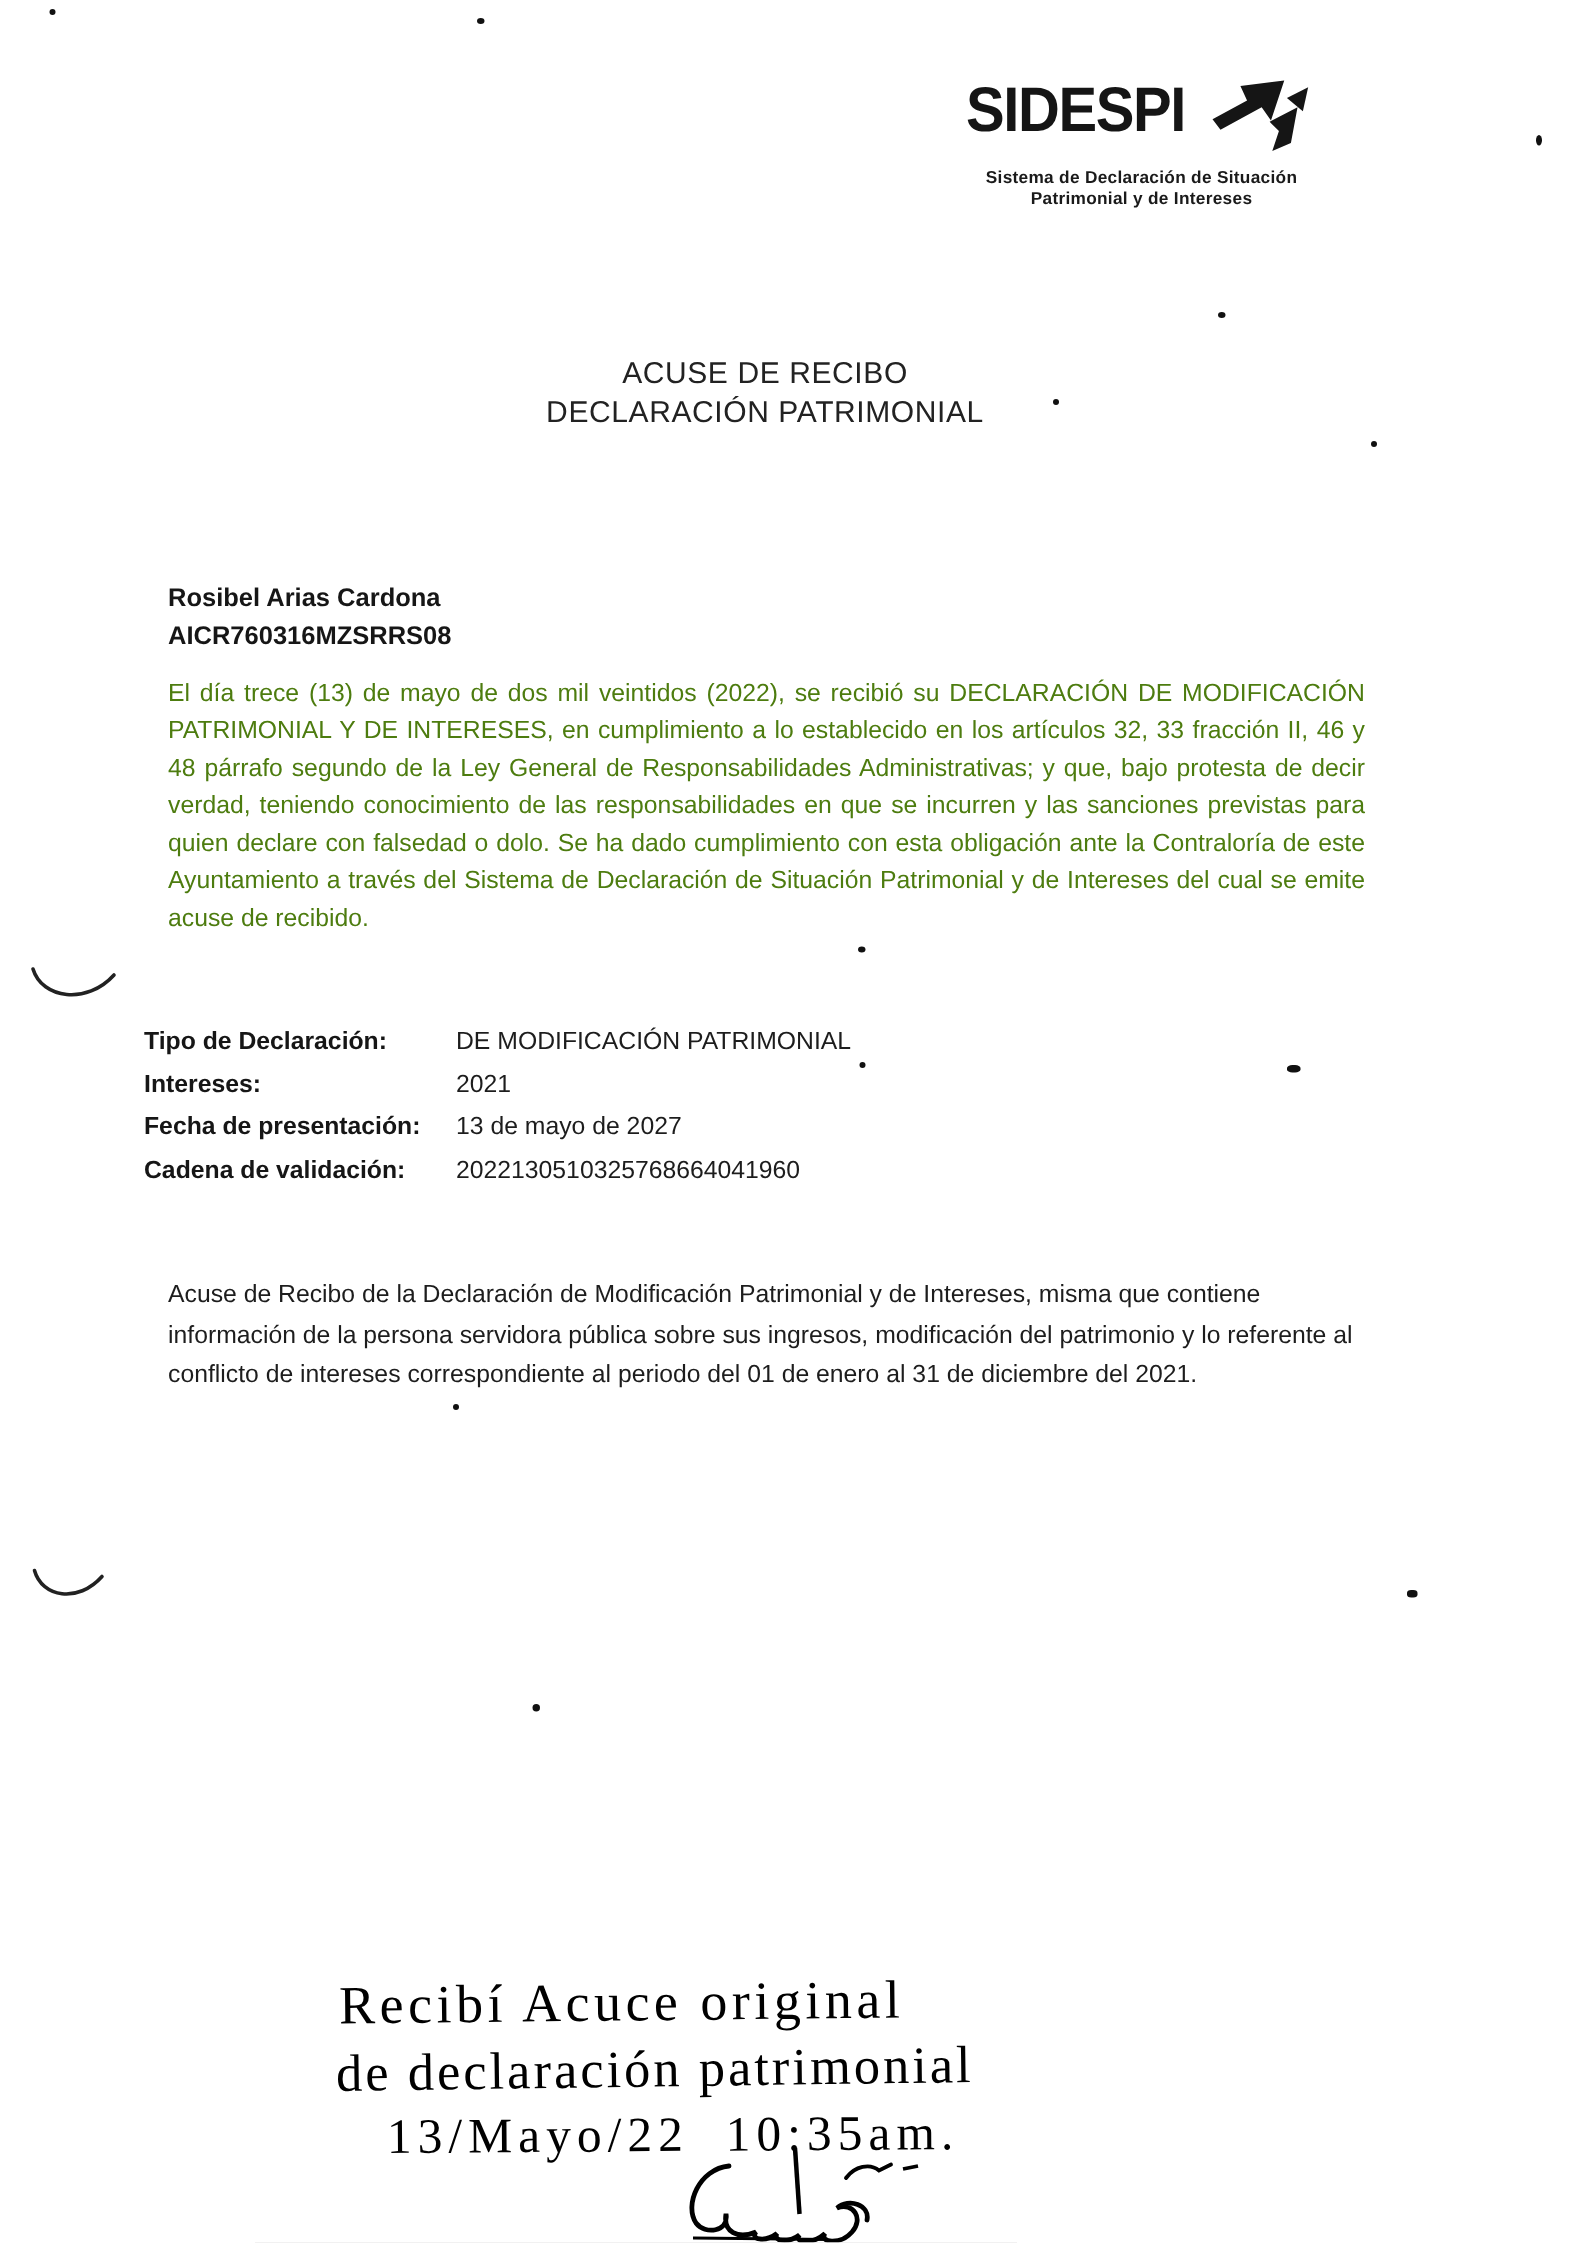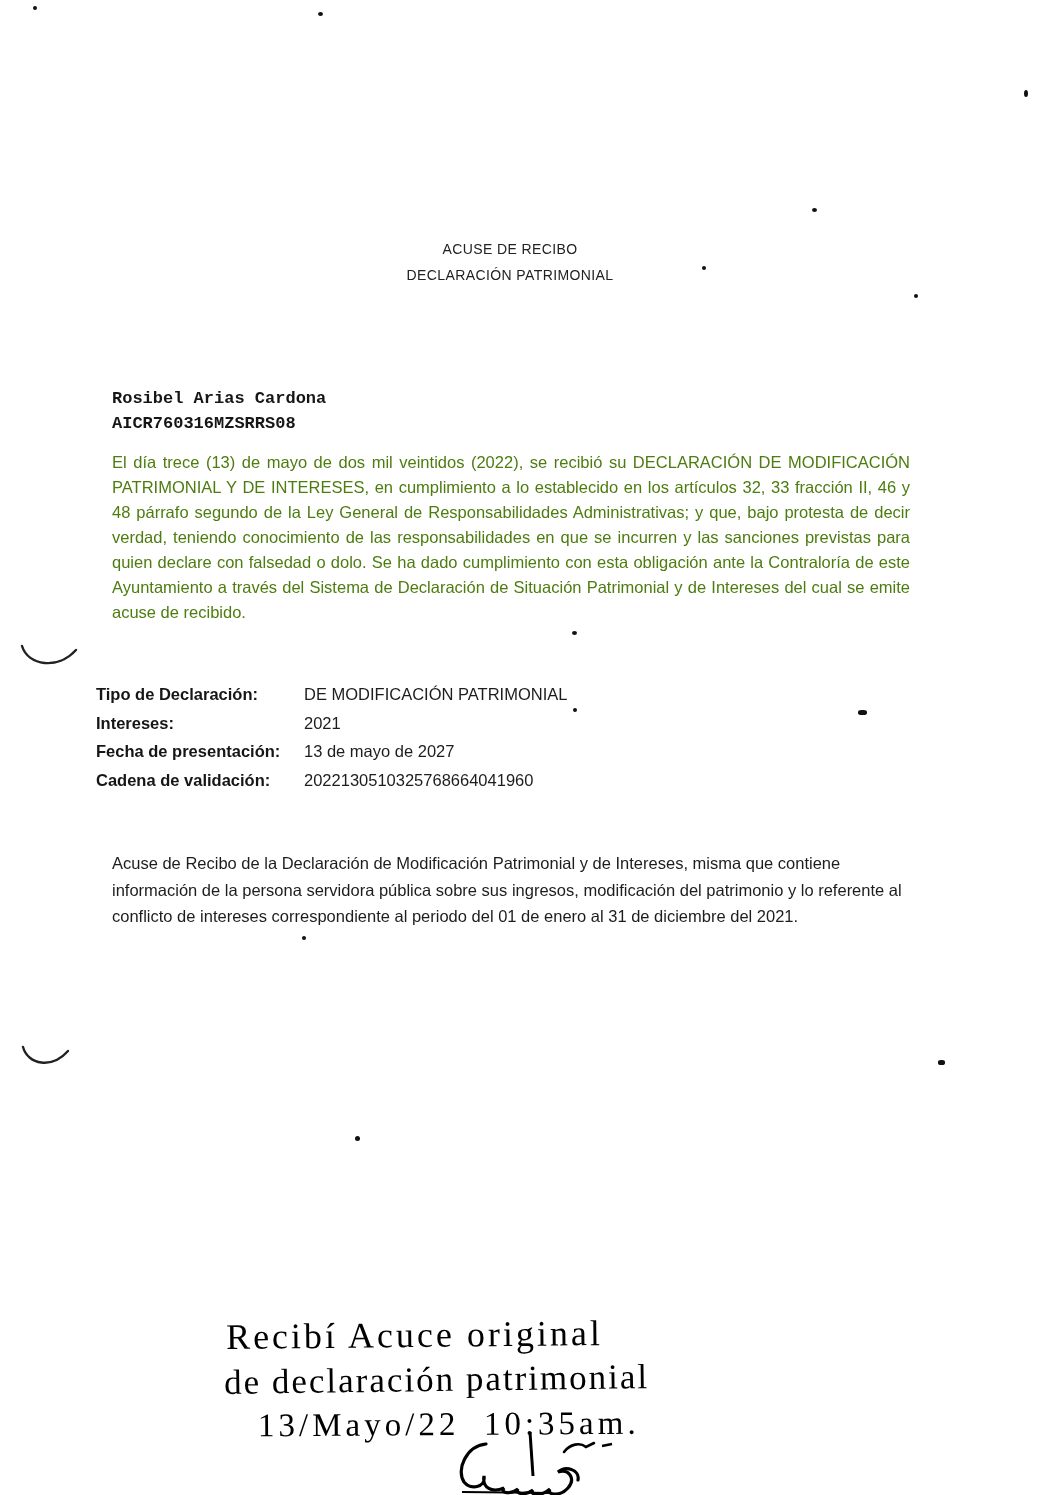--- a/index.html
+++ b/index.html
@@ -23,28 +23,28 @@
   }
   .logo-arrow { margin-top:-6px; }
   .tagline {
     font-size:11.5px; font-weight:bold; line-height:14px;
     margin-top:1px; color:#1a1a1a; letter-spacing:0.2px;
   }
 
   
   .doc-title {
     position:absolute; left:300px; top:236px; width:420px;
-    text-align:center; font-size:14px; line-height:26px;
+    text-align:center; font-size:20px; line-height:26px;
     letter-spacing:0.4px; color:#222;
   }
 
   
   .recipient {
     position:absolute; left:112px; top:386px;
-    font-weight:bold; font-size:17px; line-height:25px; color:#161616;font-family:Liberation Mono, monospace;
+    font-weight:bold; font-size:17px; line-height:25px; color:#161616;
   }
 
   
   .p1 {
     position:absolute; left:112px; top:450px; width:798px;
     font-size:16.5px; line-height:25px; text-align:justify; color:#4d7c0f;
   }
   .p2 {
     position:absolute; left:112px; top:850px; width:802px;
     font-size:16.5px; line-height:26.5px; color:#1d1d1d;
@@ -75,20 +75,34 @@
   
   .dot { position:absolute; background:#111; border-radius:50%; }
   .arc { position:absolute; }
 </style>
 </head>
 <body>
 
 <div class="page">
 
   <div class="logo">
+    <div class="logo-row">
+      <span class="logo-text">SIDESPI</span>
+      <span class="logo-arrow">
+        <svg width="72" height="62" viewBox="0 0 80 70" aria-hidden="true">
+          <path d="M2,40 L28,26 L23,15 L56,11 L46,41 L39,31 L8,48 Z" fill="#151515"></path>
+          <path d="M45,42 L66,31 L61,58 L47,64 L52,49 Z" fill="#151515"></path>
+          <path d="M58,24 L74,16 L70,34 Z" fill="#151515"></path>
+        </svg>
+      </span>
+    </div>
+    <div class="tagline">
+      <div>Sistema de Declaración de Situación</div>
+      <div>Patrimonial y de Intereses</div>
+    </div>
   </div>
 
   <div class="doc-title">
     <div>ACUSE DE RECIBO</div>
     <div>DECLARACIÓN PATRIMONIAL</div>
   </div>
 
   <div class="recipient">
     <div>Rosibel Arias Cardona</div>
     <div>AICR760316MZSRRS08</div>

